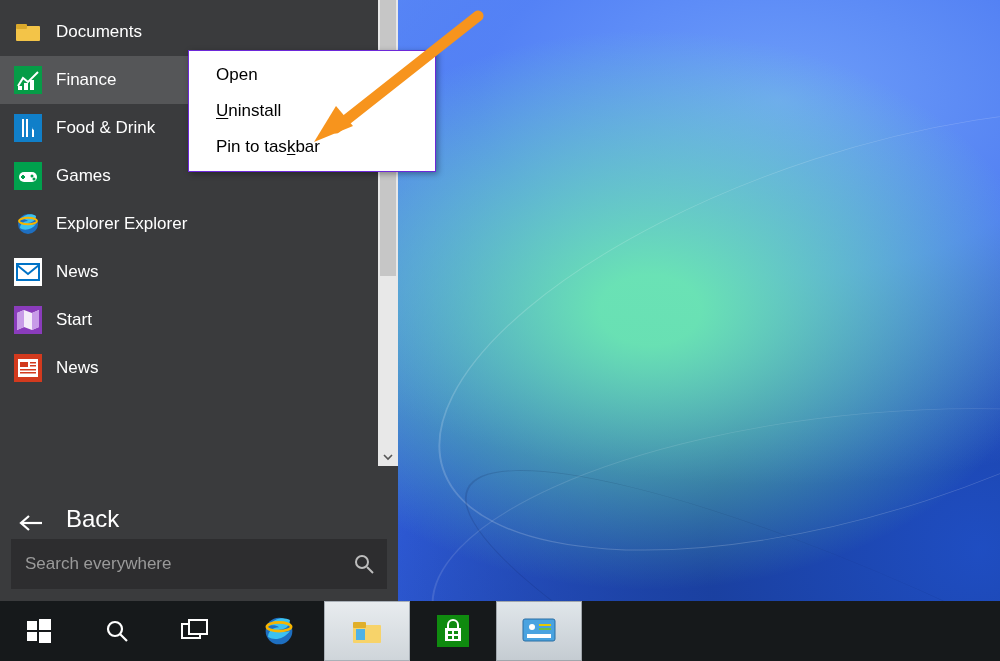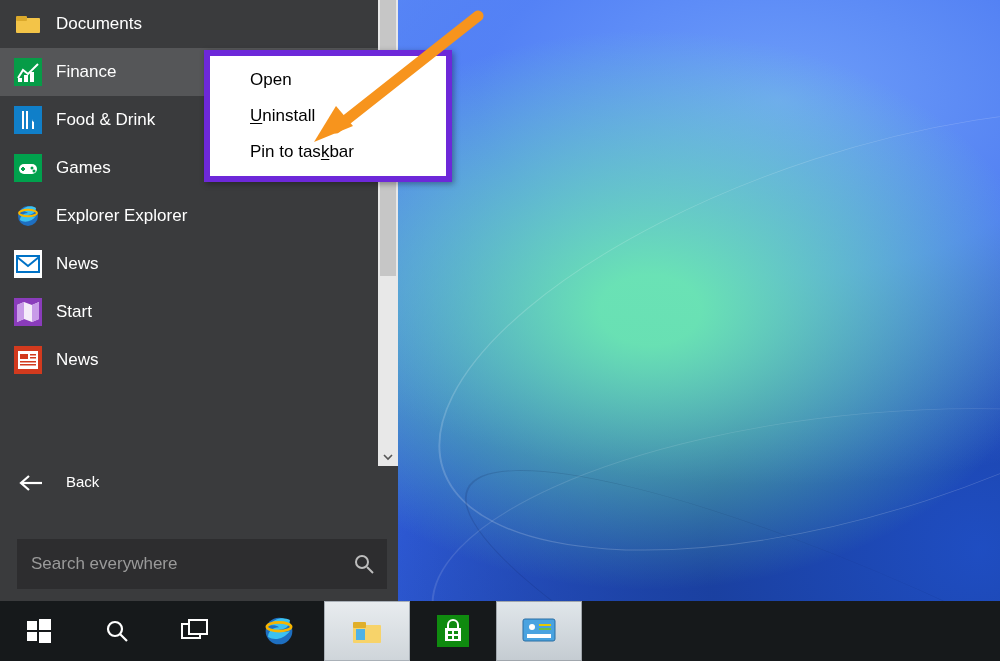--- a/index.html
+++ b/index.html
@@ -23,68 +23,68 @@
   .wallpaper .crease2 { position:absolute; left:430px; top:120px; width:900px; height:900px; border-radius:50%; border:2px solid rgba(255,255,255,0.12); transform:rotate(-5deg) scaleY(0.35);}
   .wallpaper .crease3 { position:absolute; left:420px; top:200px; width:1000px; height:1000px; border-radius:50%; border:2px solid rgba(0,0,40,0.12); transform:rotate(25deg) scaleY(0.2);}
 
   
   .start {
     position: absolute; left: 0; top: 0; width: 398px; height: 601px;
     background: #3a3b3d;
     color: #fff;
     display: flex; flex-direction: column;
   }
-  .apps { flex: 1 1 auto; overflow: hidden; padding-top: 0; }
+  .apps { flex: 1 1 auto; overflow: hidden; padding-top: 8px; }
   .app-item {
     display: flex; align-items: center; gap: 14px;
     height: 48px; padding: 0 14px;
     font-size: 17px; font-weight: 400;
     cursor: default;
   }
   .app-item.highlight { background: #555658; }
   .app-icon { width: 28px; height: 28px; display:flex; align-items:center; justify-content:center; font-size:16px; color:#fff; }
   .tile-green { background:#069c47; }
   .tile-blue  { background:#107fc9; }
   .tile-darkgreen{ background:#00a14d; }
   .tile-red   { background:#d71b3b; }
   .tile-purple{ background:#8a3cbc; }
   .tile-orange{ background:#df5022; }
   .tile-news  { background:#d23a1e; }
   .tile-folder{ background:none; }
   .tile-mail  { background:#fff; color:#0072c6; }
   .tile-ie    { background:none; }
 
-  .back-row { display:flex; align-items:flex-start; gap:22px; height:60px; padding:0 18px; font-size:15px; }
+  .back-row { display:flex; align-items:flex-end; gap:22px; height:60px; padding:0 18px; font-size:24px; }
   .back-arrow { font-size:22px; }
 
-  .search-row { display:flex; height:50px; background:#2d2d2f; margin:6px 11px 12px 17px; align-items:flex-end; }
+  .search-row { display:flex; height:50px; background:#2d2d2f; margin:6px 11px 12px 11px; align-items:flex-end; }
   .search-input {
     flex:1; background:transparent; border:none; outline:none;
     color:#bbb; font-size:17px; padding:0 14px; height:100%;
     font-family:inherit;
   }
   .search-input::placeholder { color:#9a9a9a; }
   .search-btn { width:46px; height:100%; display:flex; align-items:center; justify-content:center; }
 
   
   .vscroll {
     position:absolute; top:0; right:0; width:20px; height:466px;
     background:#e8e8e8;
     display:flex; flex-direction:column; justify-content:flex-end;
   }
   .vscroll .thumb { position:absolute; left:2px; right:2px; top:0; height:276px; background:#c6c6c6; }
   .vscroll .down { height:18px; display:flex; align-items:center; justify-content:center; color:#555; font-size:12px; }
 
   
   .ctx {
-    position:absolute; left:204px; top:50px; width:248px;
+    position:absolute; left:188px; top:50px; width:248px;
     background:#fff; color:#000;
     box-shadow: 2px 2px 6px rgba(0,0,0,0.35);
-    border:6px solid #6d28d9;
-    padding:6px 16px;
+    border:1px solid #6d28d9;
+    padding:6px 3px;
   }
   .ctx-item { height:36px; display:flex; align-items:center; padding:0 24px; font-size:17px; }
   .ctx-item .ul { text-decoration: underline; text-underline-offset:2px; }
 
   
   .arrow {
     position:absolute; left:308px; top:10px; width:176px; height:134px; pointer-events:none;
   }
 
   

